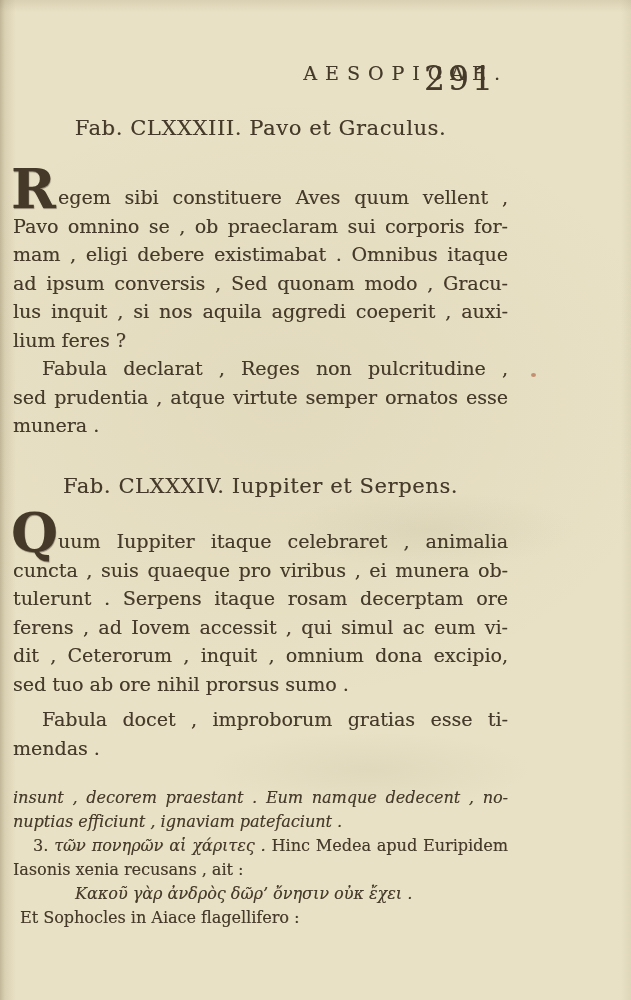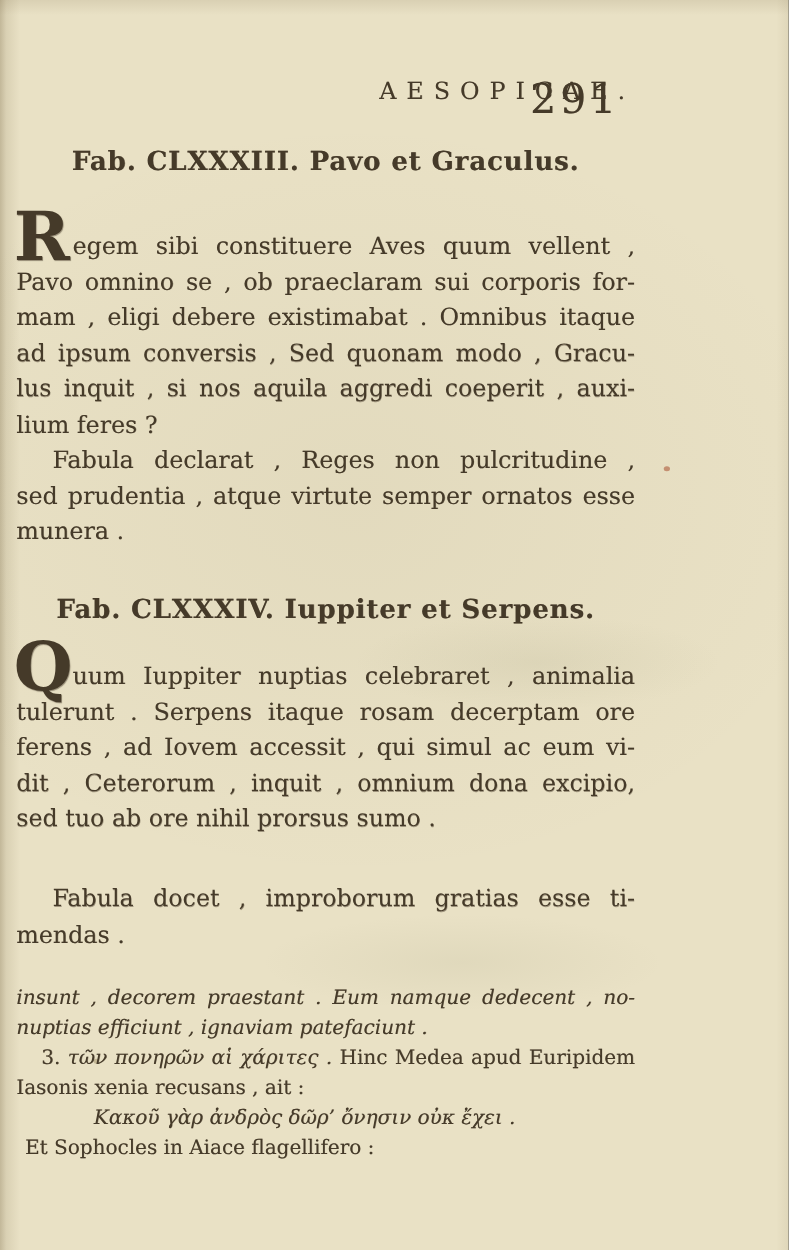--- a/index.html
+++ b/index.html
@@ -20,21 +20,21 @@
   .column { position:absolute; left:13px; top:0; width:495px; height:100%; }
 
   .running-head { position:absolute; top:62px; left:0; width:100%; height:30px; }
   .running-title {
     display:block; text-align:right; font-size:19px; letter-spacing:8px;
     padding-left:8px; 
   }
   .page-number { position:absolute; right:12px; top:-3px; font-size:33px; letter-spacing:3px; }
 
   .fable-title { position:absolute; left:0; width:100%; margin:0; text-align:center;
-    font-size:21px; font-weight:700; letter-spacing:0.6px; }
+    font-size:21px; font-weight:400; letter-spacing:0.6px; }
   .title-1 { top:116px; }
   .title-2 { top:474px; }
 
   .block { position:absolute; left:0; width:100%; font-size:19px; line-height:28.5px; }
   .f1-body   { top:183px; }
   .f2-body   { top:527px; }
   .f2-moral  { top:705px; }
 
   .ln { height:28.5px; overflow:hidden; text-align:justify; text-align-last:justify; }
   .ln.rag { text-align:left; text-align-last:left; }
@@ -86,21 +86,22 @@
       <div class="ln rag">lium feres ?</div>
       <div class="ln ind">Fabula declarat , Reges non pulcritudine ,</div>
       <div class="ln">sed prudentia , atque virtute semper ornatos esse</div>
       <div class="ln rag">munera .</div>
     </div>
 
     <h2 class="fable-title title-2">Fab. CLXXXIV. Iuppiter et Serpens.</h2>
 
     <div class="block f2-body">
       <span class="initial">Q</span>
-      <div class="ln pl">uum Iuppiter nuptias celebraret , animalia</div>
+      <div class="ln pl">uum Iuppiter itaque celebraret , animalia</div>
+      <div class="ln">cuncta , suis quaeque pro viribus , ei munera ob-</div>
       <div class="ln">tulerunt . Serpens itaque rosam decerptam ore</div>
       <div class="ln">ferens , ad Iovem accessit , qui simul ac eum vi-</div>
       <div class="ln">dit , Ceterorum , inquit , omnium dona excipio,</div>
       <div class="ln rag">sed tuo ab ore nihil prorsus sumo .</div>
     </div>
 
     <div class="block f2-moral">
       <div class="ln ind">Fabula docet , improborum gratias esse ti-</div>
       <div class="ln rag">mendas .</div>
     </div>

